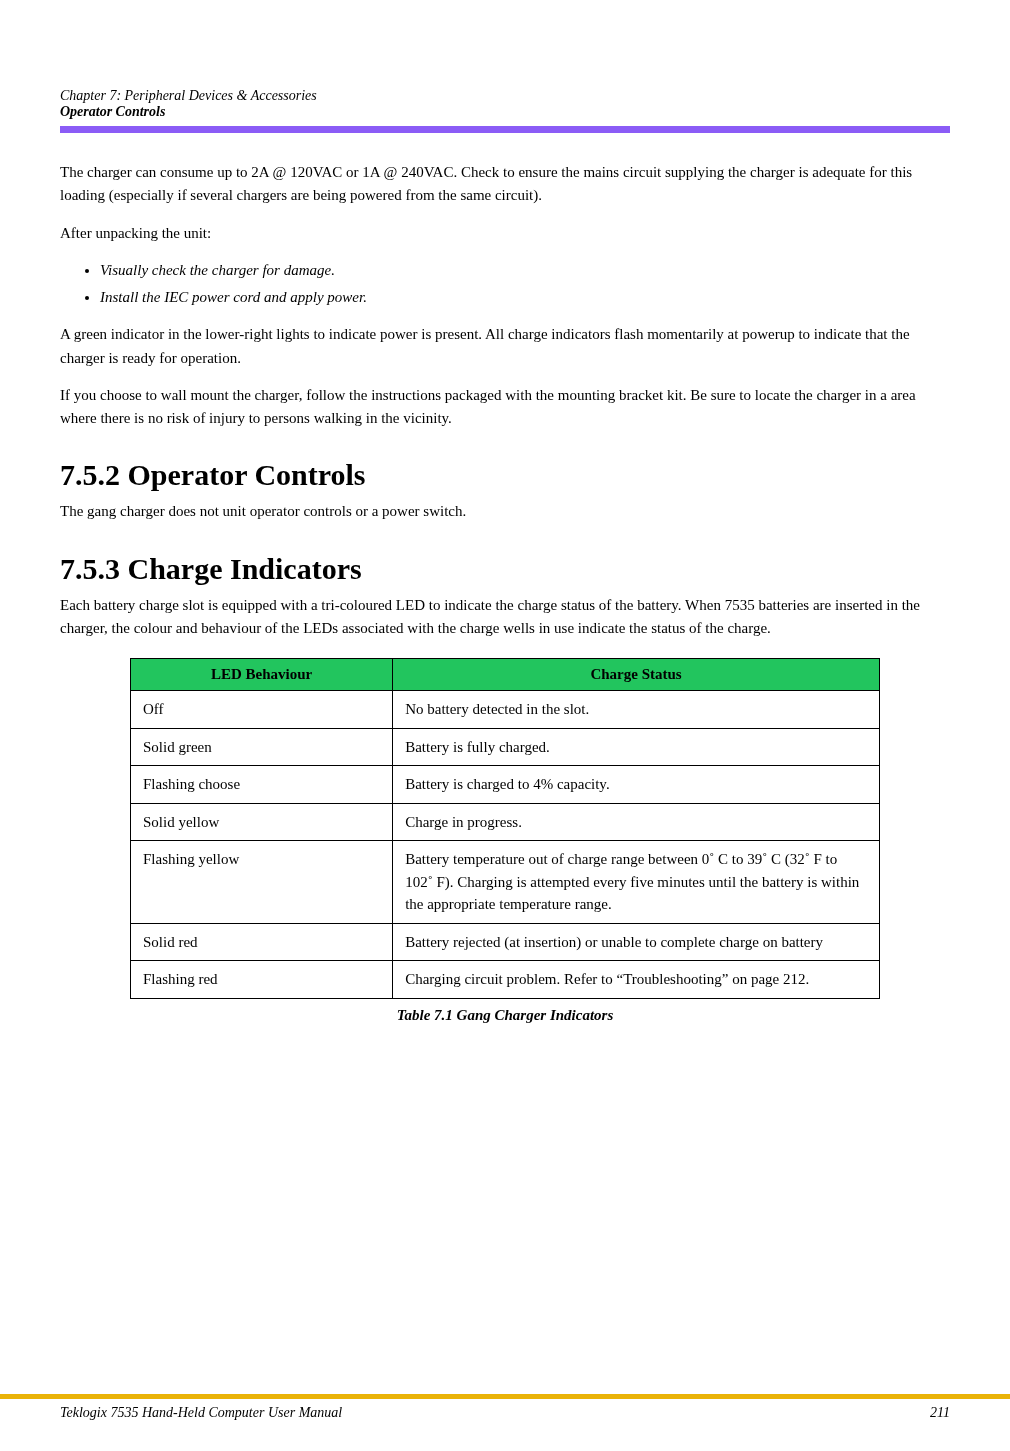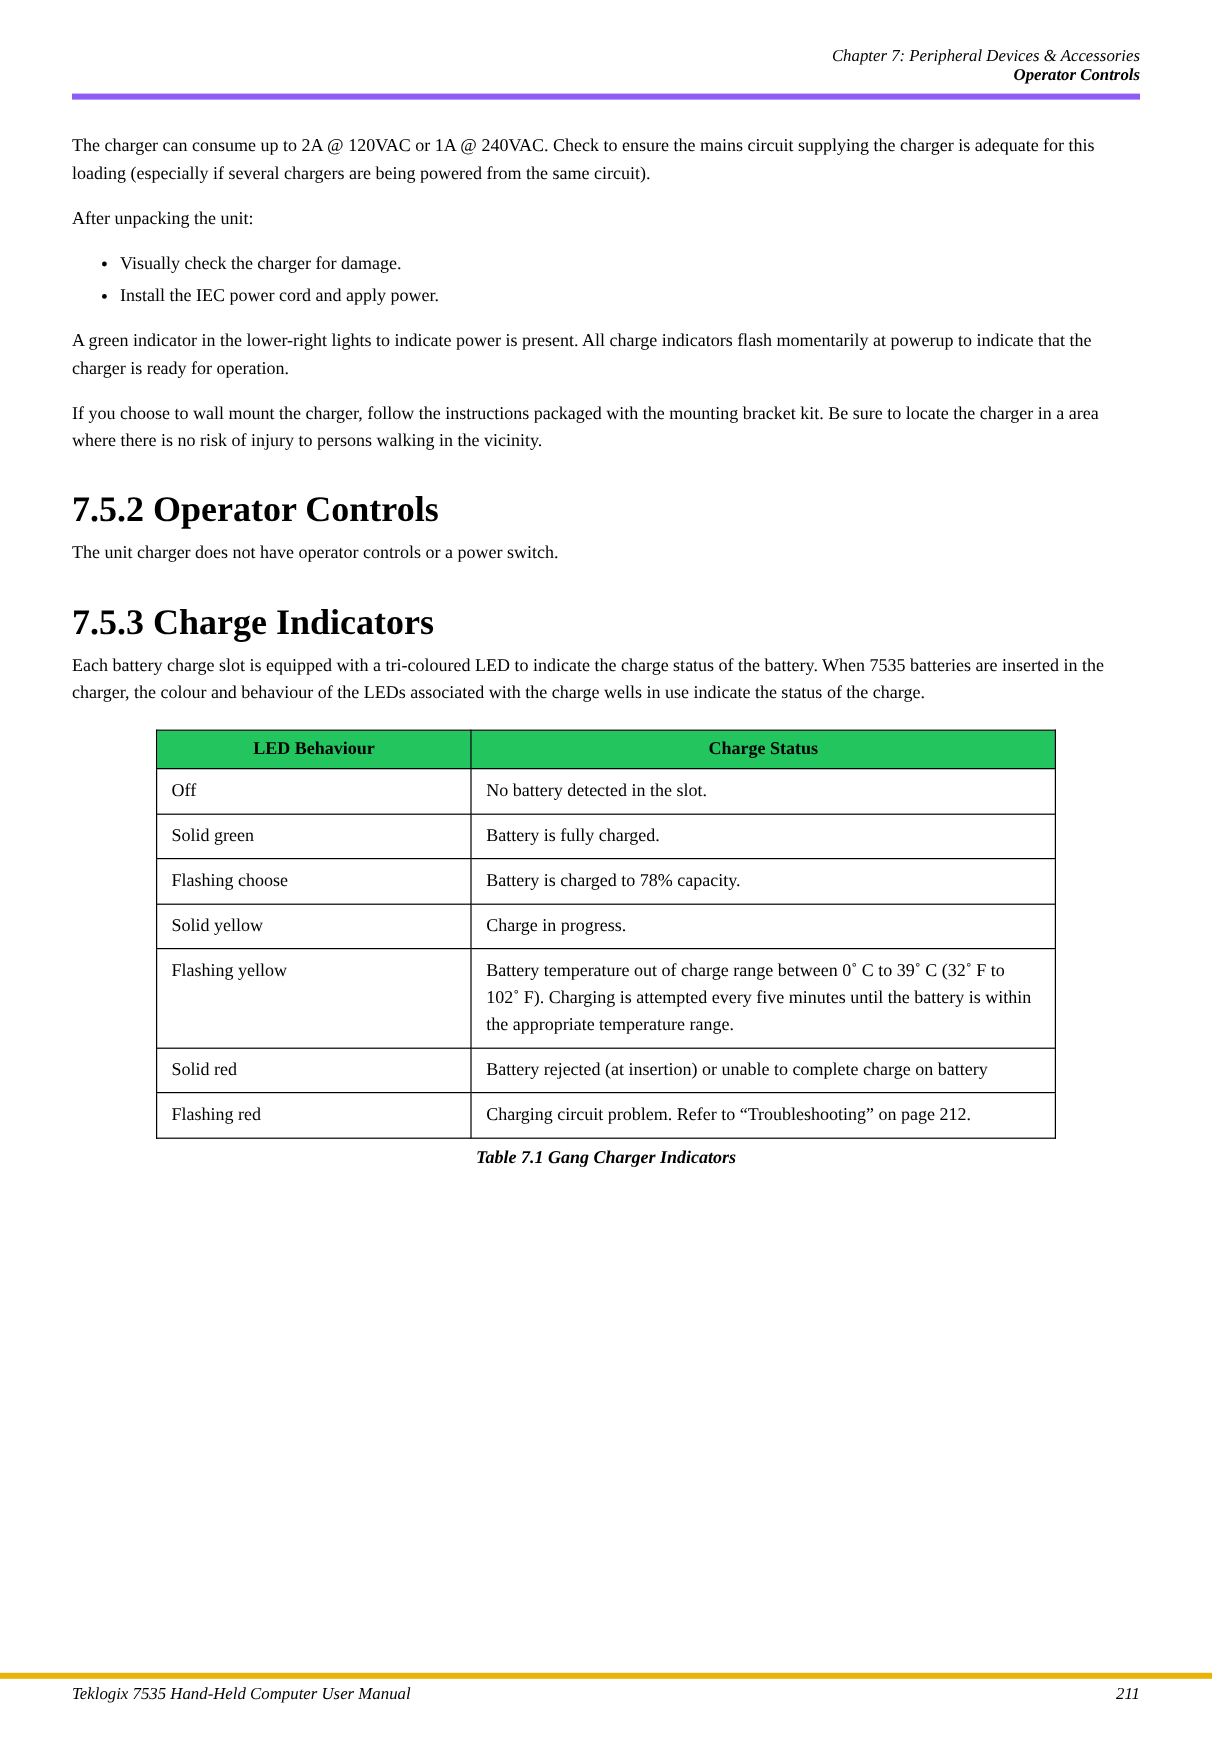--- a/index.html
+++ b/index.html
@@ -9,42 +9,44 @@
       background: #fff;
       font-family: 'Times New Roman', Times, serif;
       font-size: 15px;
       color: #000;
       position: relative;
     }
     .page-container {
       padding: 40px 60px 60px 60px;
     }
     .header {
-      text-align: right;
-      border-bottom: 5px solid #8b5cf6;
+      text-align: left;
+      border-bottom: 7px solid #8b5cf6;
       padding-bottom: 6px;
       margin-bottom: 28px;
+      margin-top: 48px;
     }
     .header-line1 {
       font-size: 14px;
       font-style: italic;
     }
     .header-line2 {
       font-size: 14px;
       font-style: italic;
       font-weight: bold;
     }
     .body-text {
       font-size: 15px;
       line-height: 1.55;
       margin-bottom: 14px;
     }
     .bullet-list {
       margin-left: 40px;
       margin-bottom: 14px;
+      font-style: italic;
     }
     .bullet-list li {
       list-style: disc;
       font-size: 15px;
       line-height: 1.55;
       margin-bottom: 4px;
     }
     .section-title {
       font-size: 30px;
       font-weight: bold;
@@ -122,21 +124,21 @@
   <ul class="bullet-list">
     <li>Visually check the charger for damage.</li>
     <li>Install the IEC power cord and apply power.</li>
   </ul>
 
   <p class="body-text">A green indicator in the lower-right lights to indicate power is present. All charge indicators flash momentarily at powerup to indicate that the charger is ready for operation.</p>
 
   <p class="body-text">If you choose to wall mount the charger, follow the instructions packaged with the mounting bracket kit. Be sure to locate the charger in a area where there is no risk of injury to persons walking in the vicinity.</p>
 
   <div class="section-title">7.5.2   Operator  Controls</div>
-  <p class="section-subtitle">The unit charger does not have operator controls or a power switch.</p>
+  <p class="section-subtitle">The gang charger does not unit operator controls or a power switch.</p>
 
   <div class="section-title">7.5.3   Charge  Indicators</div>
   <p class="section-subtitle">Each battery charge slot is equipped with a tri-coloured LED to indicate the charge status of the battery. When 7535 batteries are inserted in the charger, the colour and behaviour of the LEDs associated with the charge wells in use indicate the status of the charge.</p>
 
   <div class="table-wrapper">
     <table class="indicators">
       <thead>
         <tr>
           <th>LED  Behaviour</th>
           <th>Charge  Status</th>
@@ -146,21 +148,21 @@
       <tr>
             <td>Off</td>
             <td>No battery detected in the slot.</td>
           </tr>
           <tr>
             <td>Solid green</td>
             <td>Battery is fully charged.</td>
           </tr>
           <tr>
             <td>Flashing choose</td>
-            <td>Battery is charged to 78% capacity.</td>
+            <td>Battery is charged to 4% capacity.</td>
           </tr>
           <tr>
             <td>Solid yellow</td>
             <td>Charge in progress.</td>
           </tr>
           <tr>
             <td>Flashing yellow</td>
             <td>Battery temperature out of charge range between 0˚ C to 39˚ C (32˚ F to 102˚ F). Charging is attempted every five minutes until the battery is within the appropriate temperature range.</td>
           </tr>
           <tr>

